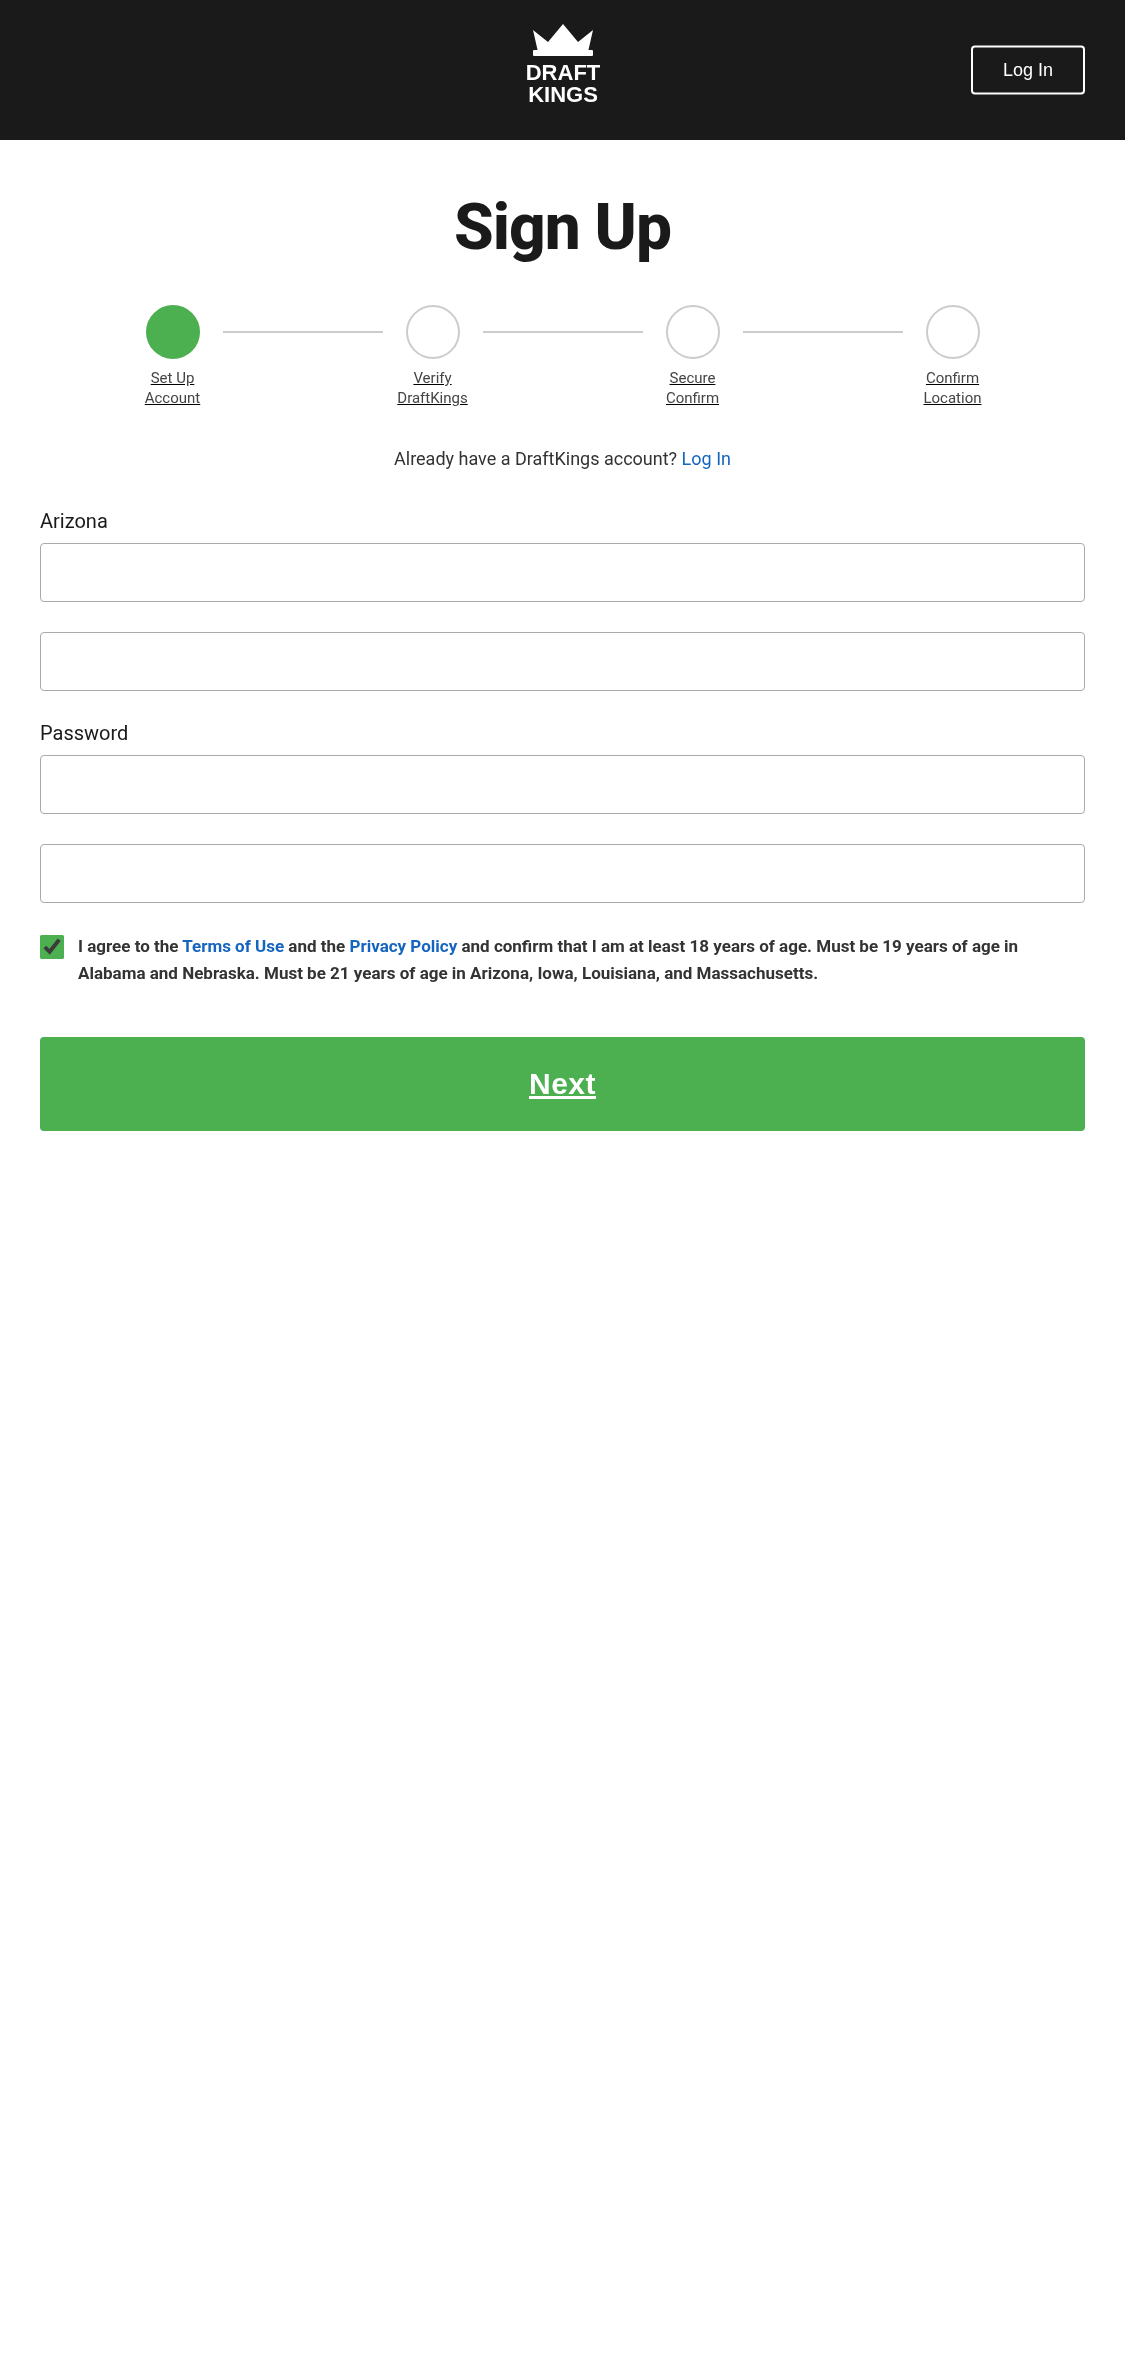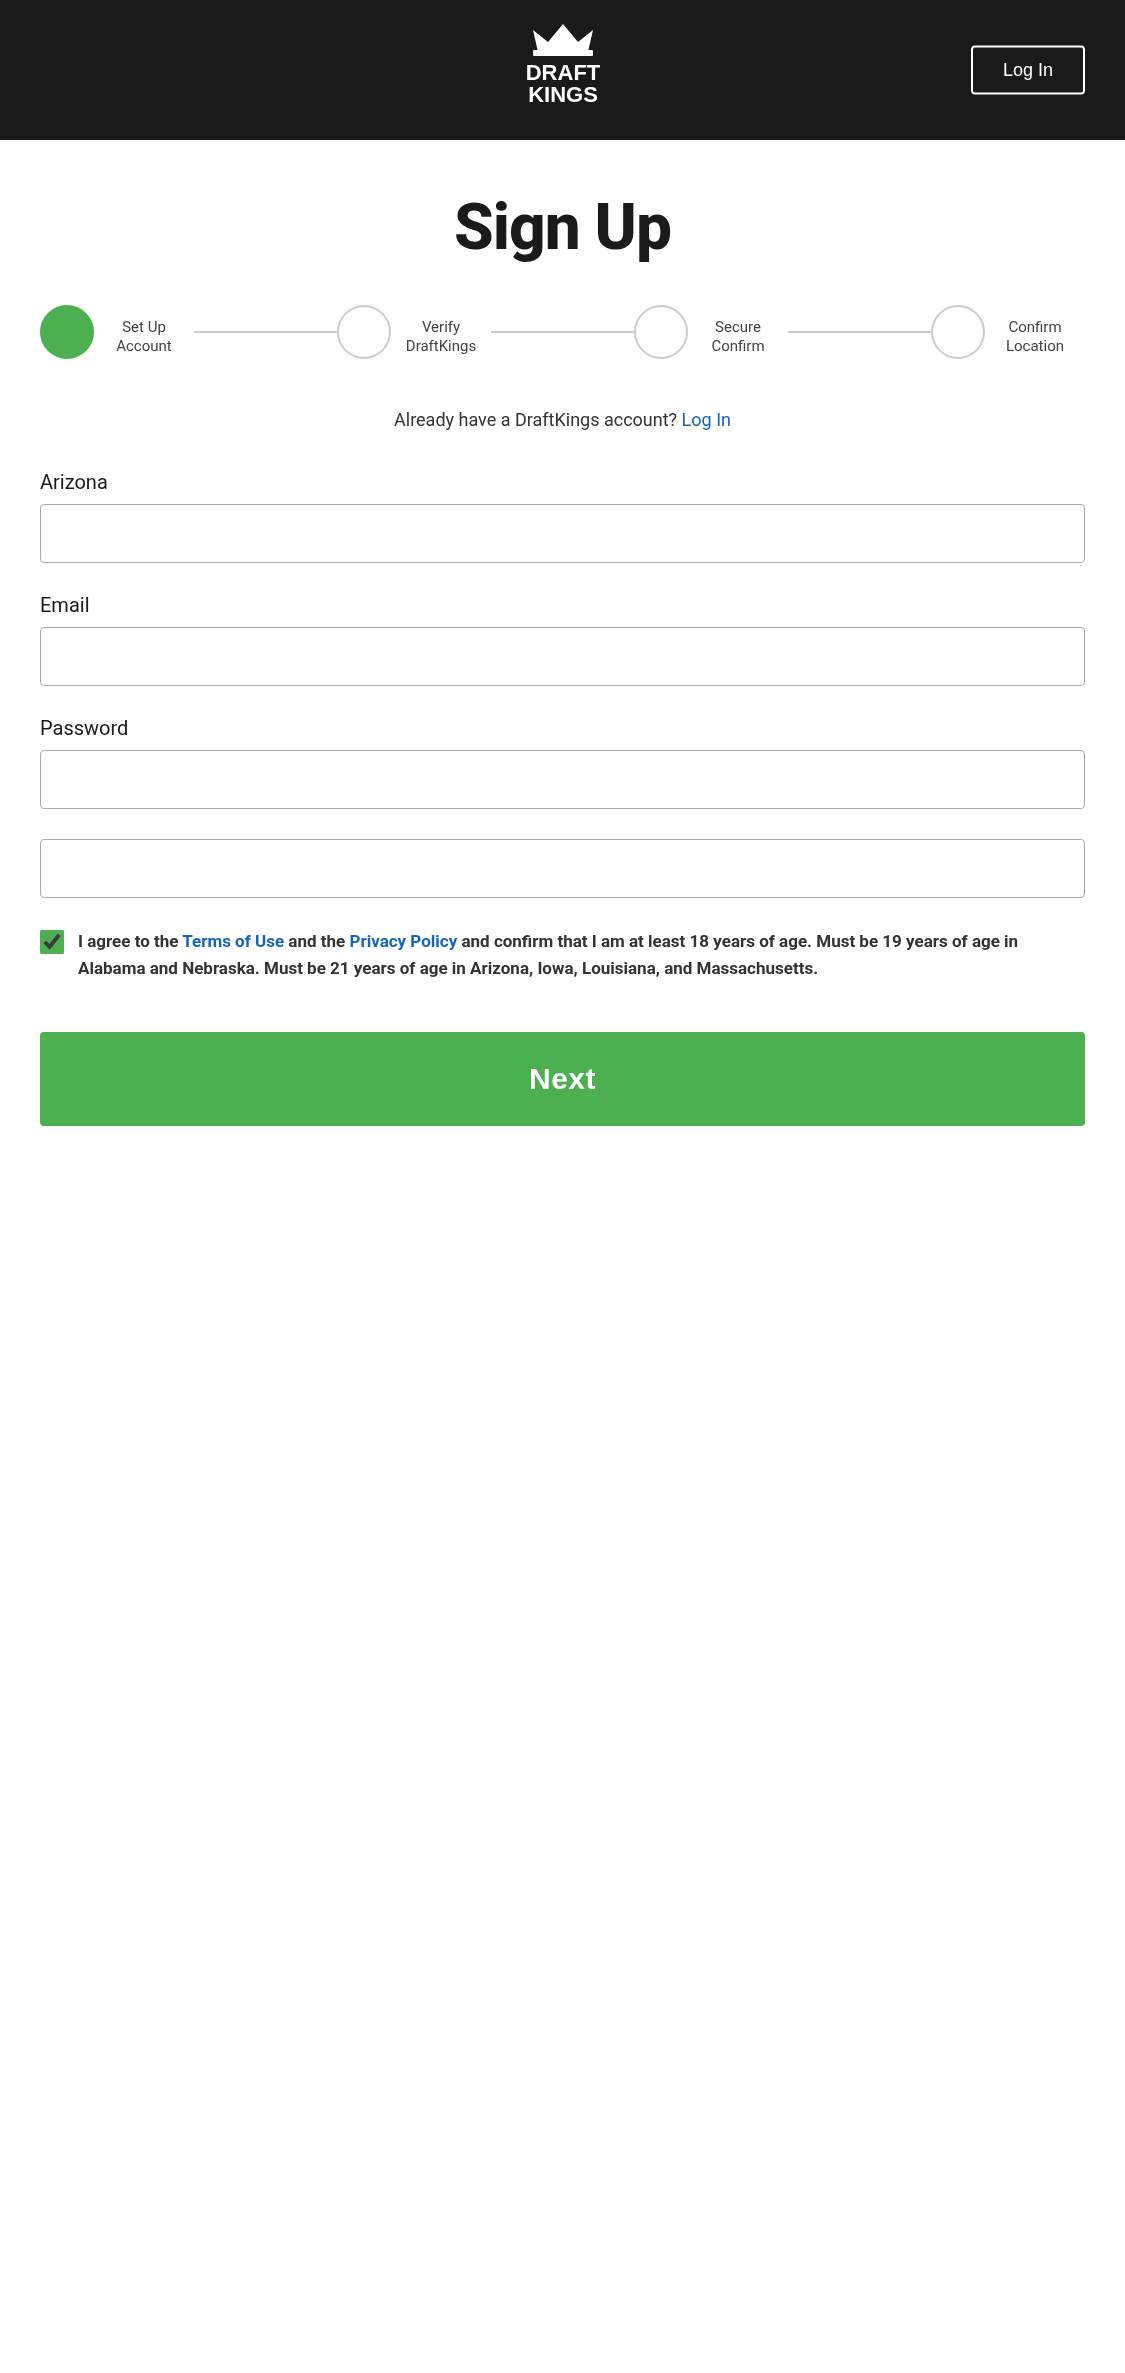--- a/index.html
+++ b/index.html
@@ -69,24 +69,25 @@
     .progress-container {
       display: flex;
       align-items: flex-start;
       justify-content: center;
       margin-bottom: 40px;
       position: relative;
     }
 
     .step-wrapper {
       display: flex;
-      flex-direction: row;
+      flex-direction: column;
       align-items: center;
       position: relative;
       z-index: 1;
+      text-decoration: underline;
     }
 
     .step-circle {
       width: 54px;
       height: 54px;
       border-radius: 50%;
       border: 2px solid #cccccc;
       background: #ffffff;
       display: flex;
       align-items: center;
@@ -185,20 +186,21 @@
       width: 100%;
       padding: 30px;
       background: #4caf50;
       color: #ffffff;
       border: none;
       font-size: 30px;
       font-weight: 700;
       cursor: pointer;
       border-radius: 4px;
       letter-spacing: 0.5px;
+      text-decoration: underline;
     }
 
     
   </style>
 </head>
 <body>
 
 <header class="header">
   <div class="logo-container">
     <svg class="logo-svg" viewBox="0 0 160 90" xmlns="http://www.w3.org/2000/svg">
@@ -251,21 +253,20 @@
   <form>
 
     
     <div class="form-group">
       <label class="form-label" for="username">Arizona</label>
       <input id="username" type="text" class="form-input" placeholder="" style="">
     </div>
 
     
     <div class="form-group">
-      <label class="form-label" for="email">Email</label>
       <input id="email" type="email" class="form-input" placeholder="" style="">
     </div>
 
     
     <div class="form-group">
       <label class="form-label" for="password">Password</label>
       <input id="password" type="password" class="form-input" placeholder="" style="">
     </div>
 
     

